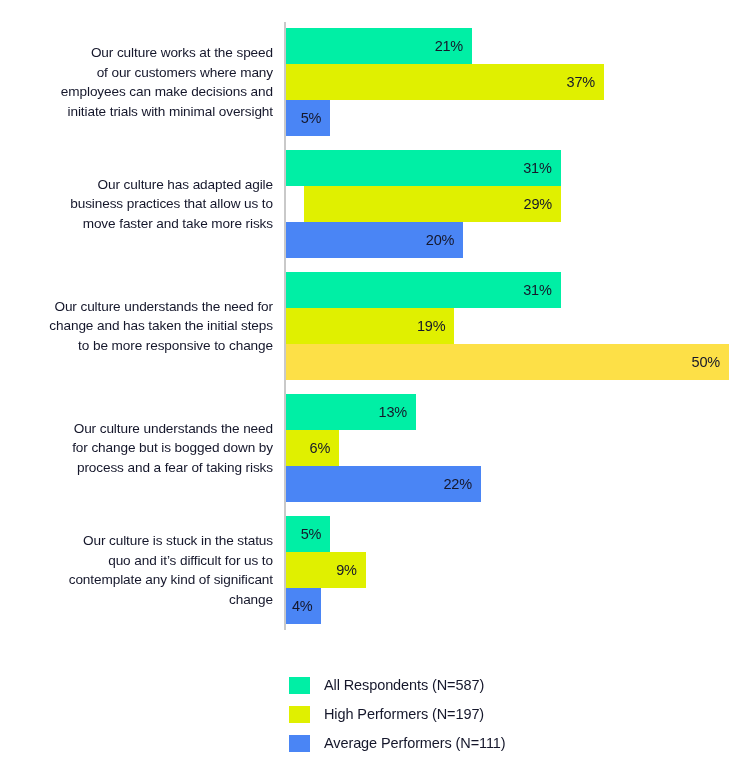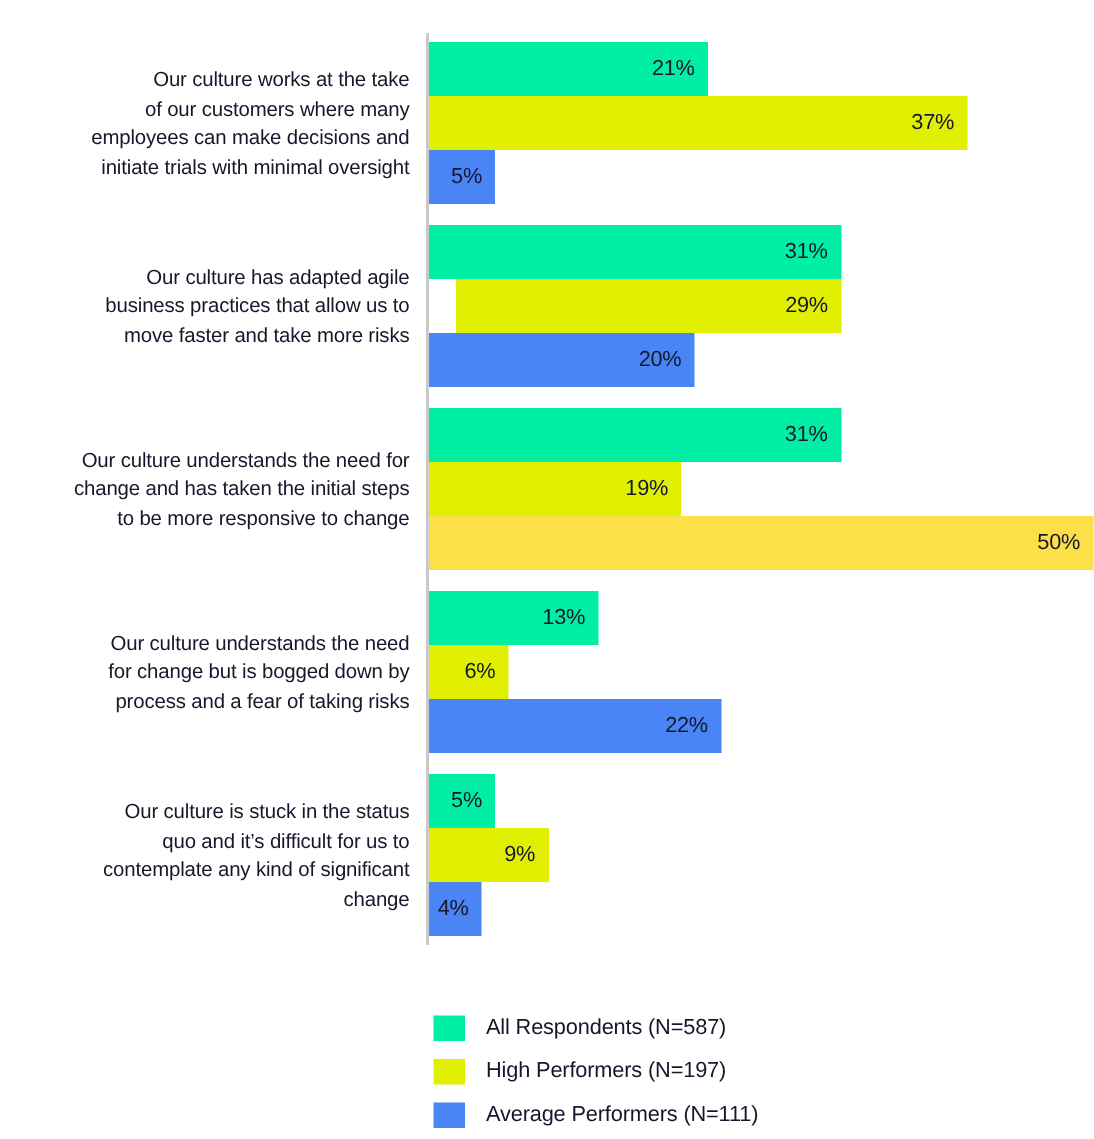--- a/index.html
+++ b/index.html
@@ -137,32 +137,32 @@
 </style>
 </head>
 <body>
 
 <div id="chart-root">
 
   <div class="plot-area">
     <div class="axis-line"></div>
     <div class="groups">
         <div class="bar-group">
-          <div class="cat-label">Our culture works at the take
+          <div class="cat-label">Our culture works at the speed
 of our customers where many
 employees can make decisions and
 initiate trials with minimal oversight</div>
           <div class="bars">
             <div class="bar-row">
               <div class="bar" style="width: 186.06px; background: rgb(0, 239, 165);">
                 <span class="bar-value">21%</span>
               </div>
             </div>
             <div class="bar-row">
-              <div class="bar" style="width: 359px; background: rgb(224, 240, 0);">
+              <div class="bar" style="width: 318px; background: rgb(224, 240, 0);">
                 <span class="bar-value">37%</span>
               </div>
             </div>
             <div class="bar-row">
               <div class="bar" style="width: 44.3px; background: rgb(74, 133, 245);">
                 <span class="bar-value">5%</span>
               </div>
             </div>
           </div>
         </div>
@@ -209,21 +209,21 @@
               </div>
             </div>
           </div>
         </div>
         <div class="bar-group">
           <div class="cat-label">Our culture understands the need
 for change but is bogged down by
 process and a fear of taking risks</div>
           <div class="bars">
             <div class="bar-row">
-              <div class="bar" style="width: 113px; background: rgb(0, 239, 165); padding-left: 12px;">
+              <div class="bar" style="width: 130px; background: rgb(0, 239, 165); padding-left: 12px;">
                 <span class="bar-value">13%</span>
               </div>
             </div>
             <div class="bar-row">
               <div class="bar" style="width: 53.16px; background: rgb(224, 240, 0);">
                 <span class="bar-value">6%</span>
               </div>
             </div>
             <div class="bar-row">
               <div class="bar" style="width: 194.92px; background: rgb(74, 133, 245);">

